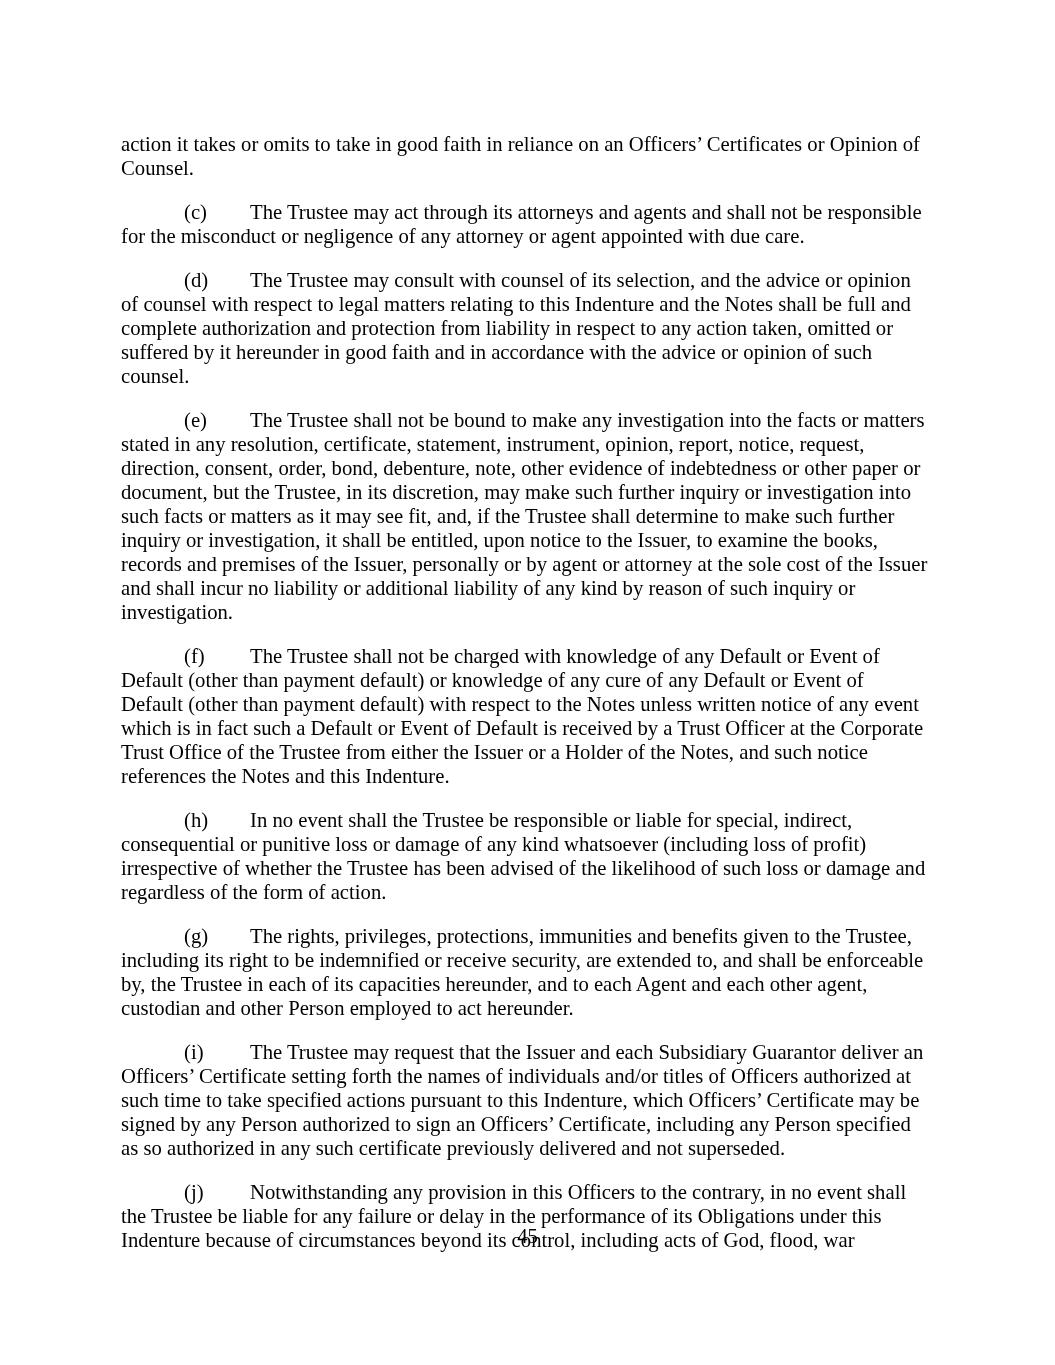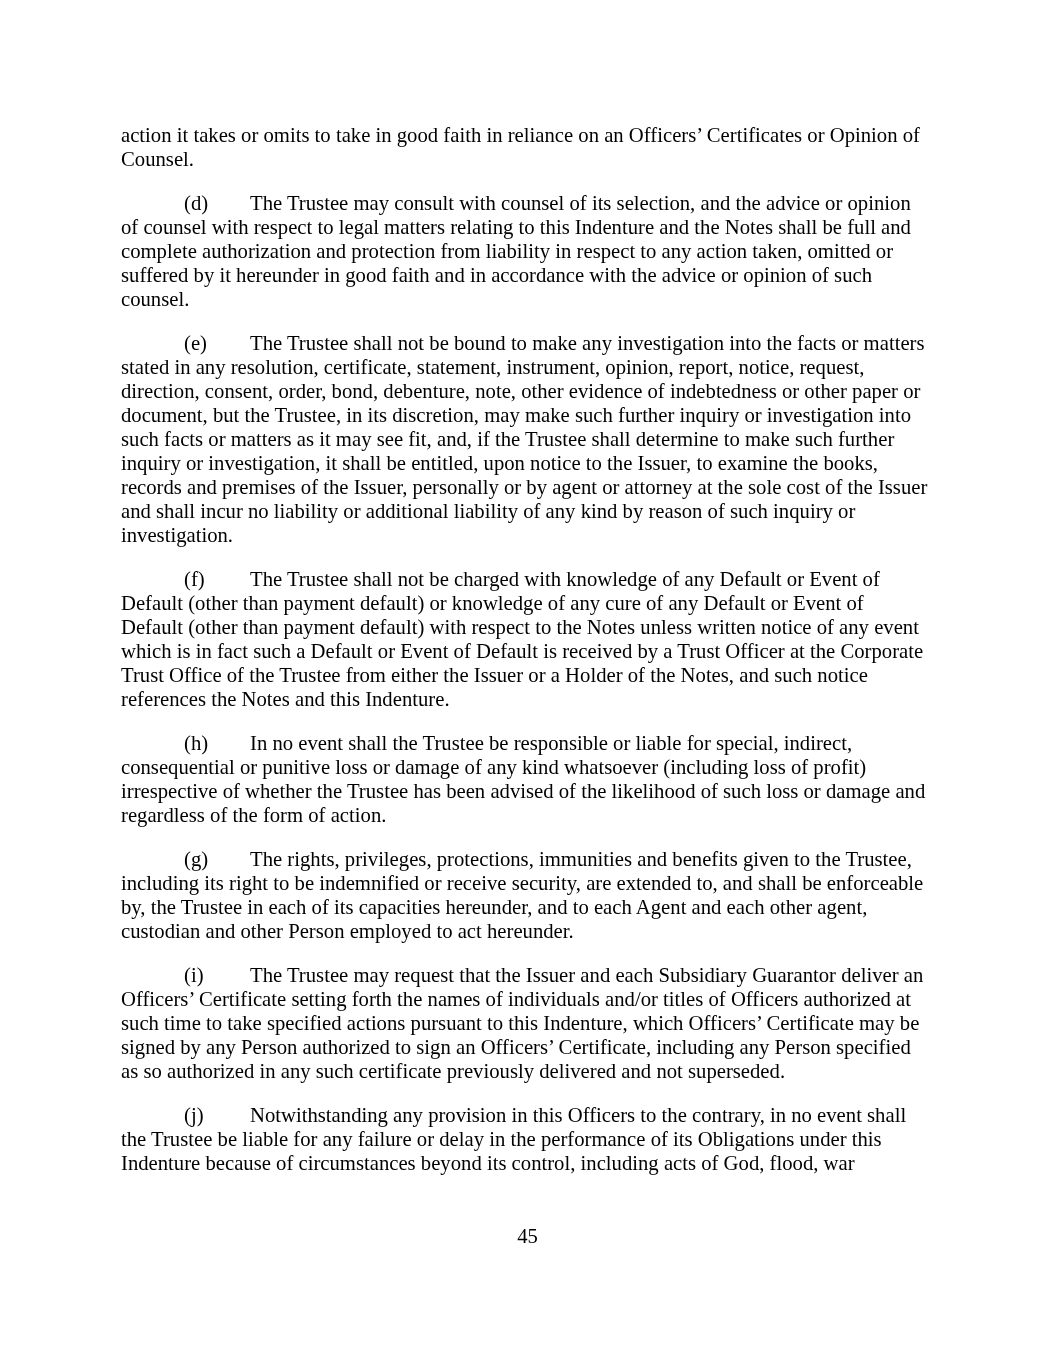--- a/index.html
+++ b/index.html
@@ -19,21 +19,21 @@
     overflow: hidden;
   }
   .content {
     position: absolute;
     left: 121px;
     top: 123px;
     width: 809px;
     text-align: left;
   }
   .content p {
-    margin: 0 0 20px 0;
+    margin: 9px 0 20px 0;
     padding: 0;
     text-indent: 63px;
   }
   .content p.continuation {
     text-indent: 0;
   }
   .para-label {
     display: inline-block;
     width: 66px;
     text-indent: 0;
@@ -47,20 +47,21 @@
   }
 </style>
 </head>
 <body>
 
 <div class="page">
   <div class="content">
 
     <p class="continuation">action it takes or omits to take in good faith in reliance on an Officers’ Certificates or Opinion of Counsel.</p>
 
+    <p><span class="para-label">(c)</span><span>The Trustee may act through its attorneys and agents and shall not be responsible for the misconduct or negligence of any attorney or agent appointed with due care.</span></p>
 
     <p><span class="para-label">(d)</span><span>The Trustee may consult with counsel of its selection, and the advice or opinion of counsel with respect to legal matters relating to this Indenture and the Notes shall be full and complete authorization and protection from liability in respect to any action taken, omitted or suffered by it hereunder in good faith and in accordance with the advice or opinion of such counsel.</span></p>
 
     <p><span class="para-label">(e)</span><span>The Trustee shall not be bound to make any investigation into the facts or matters stated in any resolution, certificate, statement, instrument, opinion, report, notice, request, direction, consent, order, bond, debenture, note, other evidence of indebtedness or other paper or document, but the Trustee, in its discretion, may make such further inquiry or investigation into such facts or matters as it may see fit, and, if the Trustee shall determine to make such further inquiry or investigation, it shall be entitled, upon notice to the Issuer, to examine the books, records and premises of the Issuer, personally or by agent or attorney at the sole cost of the Issuer and shall incur no liability or additional liability of any kind by reason of such inquiry or investigation.</span></p>
 
     <p><span class="para-label">(f)</span><span>The Trustee shall not be charged with knowledge of any Default or Event of Default (other than payment default) or knowledge of any cure of any Default or Event of Default (other than payment default) with respect to the Notes unless written notice of any event which is in fact such a Default or Event of Default is received by a Trust Officer at the Corporate Trust Office of the Trustee from either the Issuer or a Holder of the Notes, and such notice references the Notes and this Indenture.</span></p>
 
     <p><span class="para-label">(h)</span><span>In no event shall the Trustee be responsible or liable for special, indirect, consequential or punitive loss or damage of any kind whatsoever (including loss of profit) irrespective of whether the Trustee has been advised of the likelihood of such loss or damage and regardless of the form of action.</span></p>
 
     <p><span class="para-label">(g)</span><span>The rights, privileges, protections, immunities and benefits given to the Trustee, including its right to be indemnified or receive security, are extended to, and shall be enforceable by, the Trustee in each of its capacities hereunder, and to each Agent and each other agent, custodian and other Person employed to act hereunder.</span></p>

